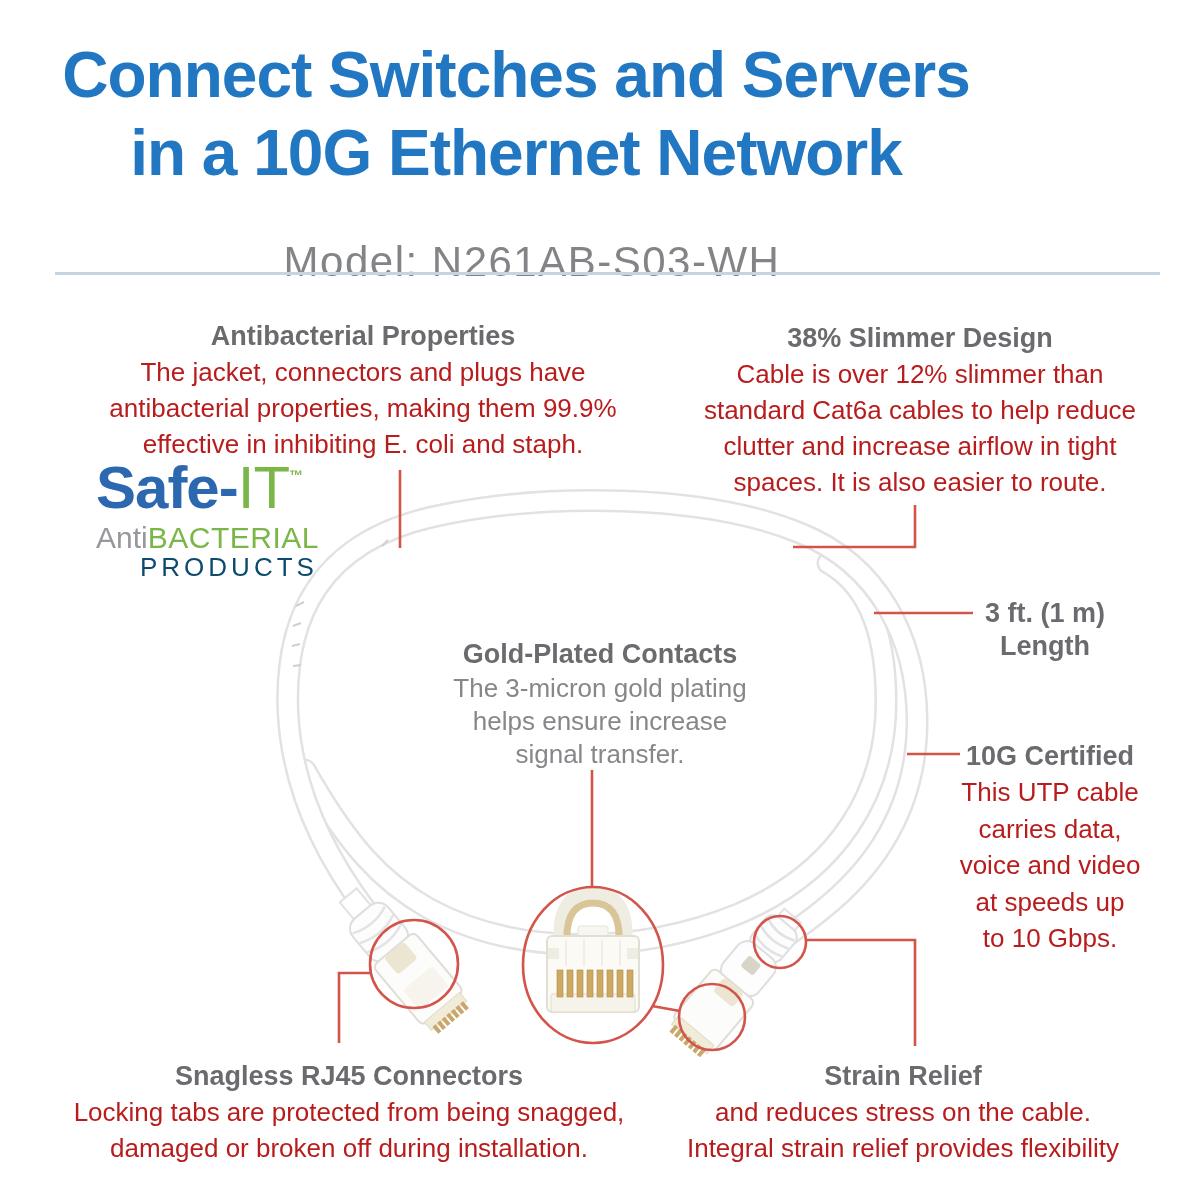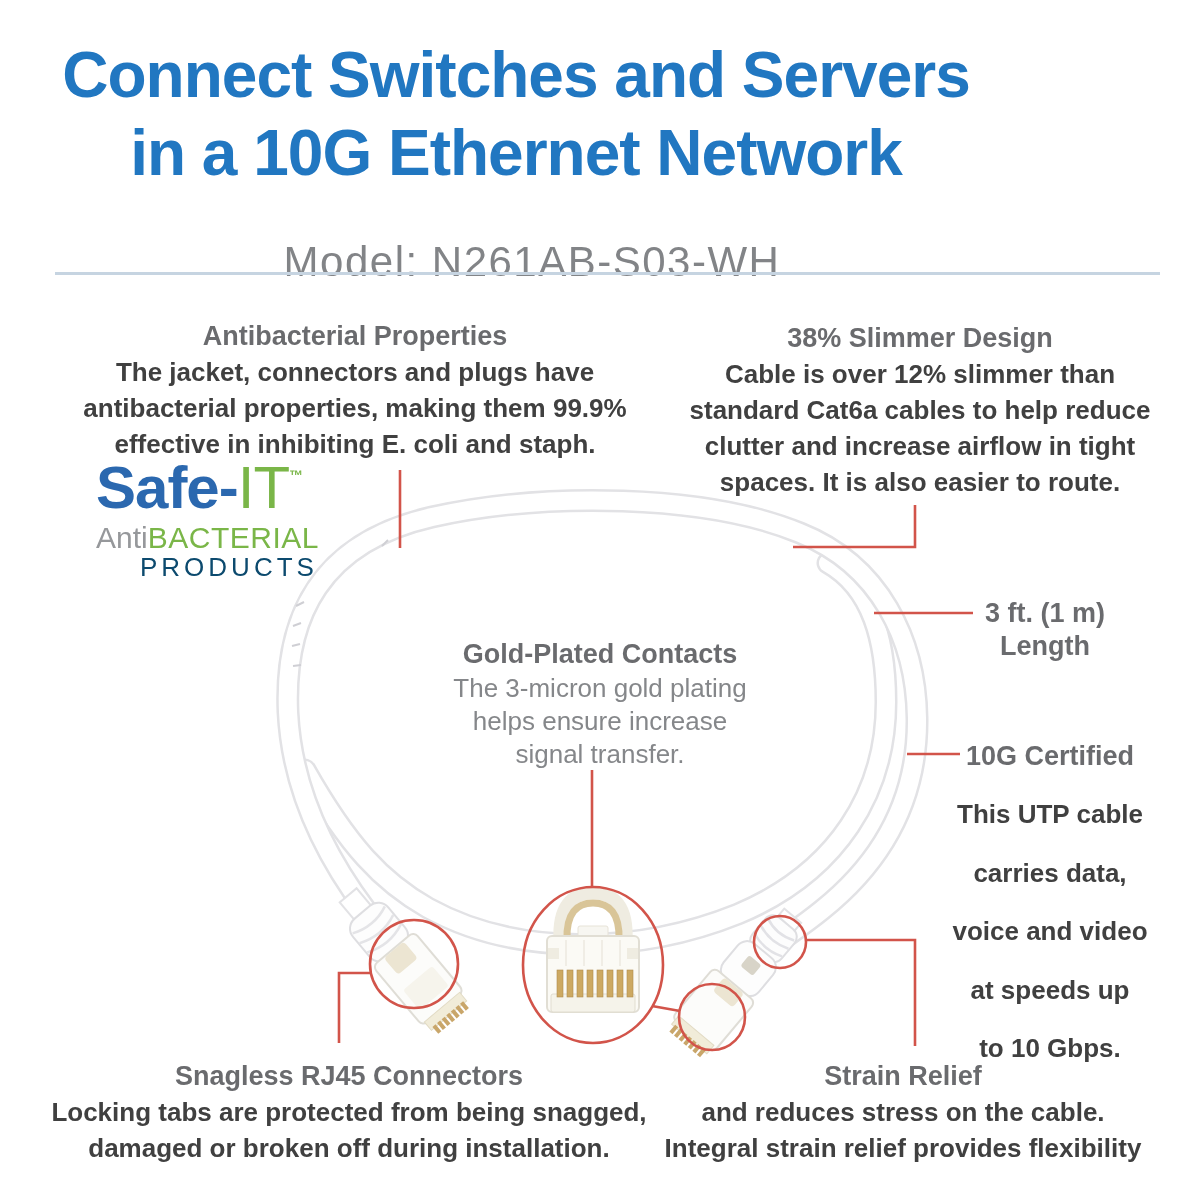--- a/index.html
+++ b/index.html
@@ -11,30 +11,30 @@
 
   
   .title{left:0;top:36px;width:968px;text-align:center;
          font-size:64px;font-weight:700;line-height:78px;letter-spacing:-1px;color:#2177c1;margin-left:32px;}
   .model{left:0;top:198px;width:1064px;text-align:center;
          font-size:42px;font-weight:400;letter-spacing:1.5px;color:#828487;margin-top:40px;}
   .divider{left:55px;top:272px;width:1105px;height:3px;background:#c6d4e1;}
 
   
   .co-title{font-size:27px;font-weight:700;color:#6a6b6e;line-height:36px;}
-  .co-body{font-size:26px;font-weight:700;color:#404040;line-height:36px;}
+  .co-body{font-size:26px;font-weight:400;color:#b91c1c;line-height:36px;}
   .co-body-tight{font-size:26px;font-weight:400;color:#85878a;line-height:33px;}
 
-  .blk-antibacterial{left:48px;top:318px;width:614px;}
+  .blk-antibacterial{left:56px;top:318px;width:614px;}
   .blk-slimmer{left:655px;top:320px;width:530px;}
   .blk-gold{left:420px;top:636px;width:360px;}
   .blk-length{left:950px;top:597px;width:190px;font-size:27px;font-weight:700;
               color:#6a6b6e;line-height:33px;text-align:center;}
   .blk-certified{left:950px;top:738px;width:200px;}
-  .blk-certified .co-body{line-height:36.5px;margin-top:22px;}
+  .blk-certified .co-body{line-height:36.5px;}
   .blk-snagless{left:40px;top:1058px;width:618px;}
   .blk-strain{left:640px;top:1058px;width:526px;}
 
   
   .logo{left:96px;top:444px;width:260px;}
   .logo-line1{font-size:60px;line-height:62px;letter-spacing:-1px;}
   .logo-brand{font-weight:700;color:#2b68af;}
   .logo-it{font-weight:400;color:#7ab648;}
   .logo-tm{font-size:14px;color:#7ab648;vertical-align:28px;font-weight:700;}
   .logo-line2{font-size:30px;line-height:30px;margin-top:4px;}

